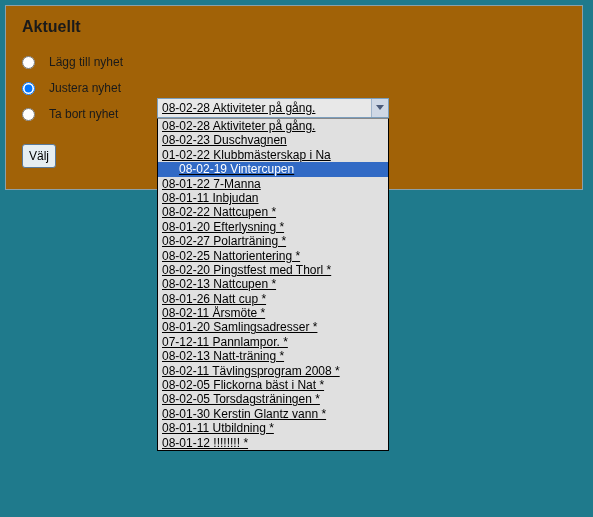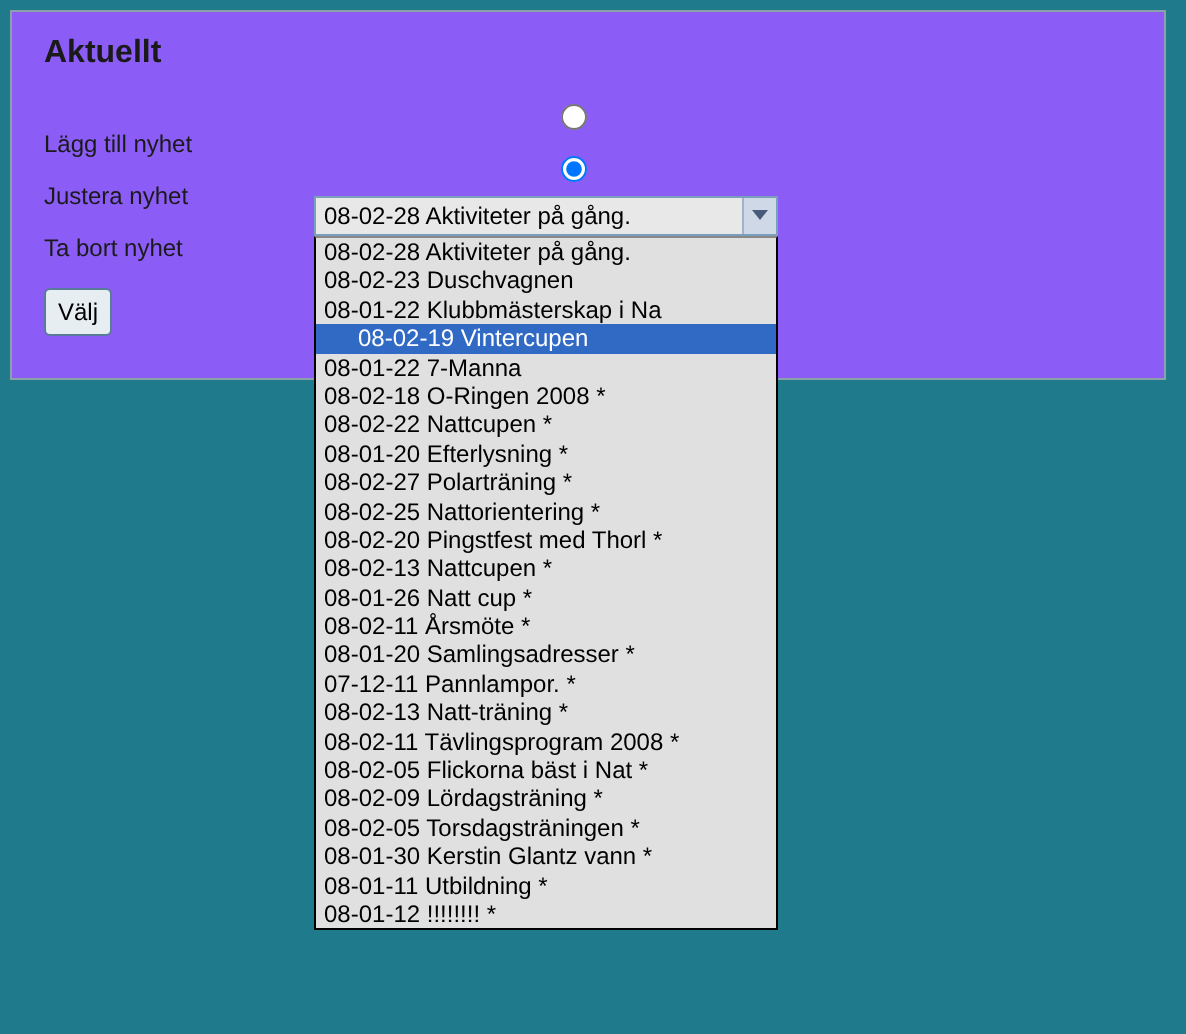--- a/index.html
+++ b/index.html
@@ -8,52 +8,53 @@
     padding: 0;
     background: #1f7a8c;
     font-family: Verdana, Geneva, sans-serif;
     font-size: 12px;
     width: 593px;
     height: 517px;
     overflow: hidden;
     position: relative;
   }
   .panel {
-    background: #8b5cf6;
+    background: #a16207;
     border: 1px solid #8ca0a8;
     margin: 5px 5px 0 5px;
     padding: 12px 16px 16px 16px;
     width: 578px;
     height: 185px;
   }
   .heading {
     font-size: 16px;
     font-weight: bold;
     color: #1a1a1a;
     margin-bottom: 16px;
   }
   .option-row {
     display: flex;
+    align-items: center;
     margin-bottom: 6px;
     height: 20px;
-    flex-direction: column;
   }
   .option-row input[type="radio"] {
     margin: 0 14px 0 0;
   }
   .option-row label {
     color: #1a1a1a;
     font-size: 12px;
   }
   .select-wrap {
     position: absolute;
     left: 157px;
     top: 98px;
     width: 232px;
     z-index: 10;
+    text-decoration: underline;
   }
   .select-closed {
     display: flex;
     align-items: center;
     justify-content: space-between;
     background: #e8e8e8;
     border: 1px solid #7b9ebd;
     height: 20px;
     padding: 0 0 0 4px;
     font-size: 12px;
@@ -133,36 +134,35 @@
     <span>08-02-28 Aktiviteter på gång.</span>
     <span class="arrow-btn">
       <svg width="8" height="6" viewBox="0 0 8 6">
           <polygon points="0,0 8,0 4,5" fill="#4a5a7a"></polygon>
         </svg>
     </span>
   </div>
   <div class="select-list" id="select-list">
       <div class="select-item">08-02-28 Aktiviteter på gång.</div>
       <div class="select-item">08-02-23 Duschvagnen</div>
-      <div class="select-item">08-01-22 Klubbmästerskap i Na</div>
+      <div class="select-item">01-02-22 Klubbmästerskap i Na</div>
       <div class="select-item selected">08-02-19 Vintercupen</div>
       <div class="select-item">08-01-22 7-Manna</div>
-      <div class="select-item">08-02-18 O-Ringen 2008 *</div>
+      <div class="select-item">08-01-11 Inbjudan</div>
       <div class="select-item">08-02-22 Nattcupen *</div>
       <div class="select-item">08-01-20 Efterlysning *</div>
       <div class="select-item">08-02-27 Polarträning *</div>
       <div class="select-item">08-02-25 Nattorientering *</div>
       <div class="select-item">08-02-20 Pingstfest med Thorl *</div>
       <div class="select-item">08-02-13 Nattcupen *</div>
       <div class="select-item">08-01-26 Natt cup *</div>
       <div class="select-item">08-02-11 Årsmöte *</div>
       <div class="select-item">08-01-20 Samlingsadresser *</div>
       <div class="select-item">07-12-11 Pannlampor. *</div>
       <div class="select-item">08-02-13 Natt-träning *</div>
       <div class="select-item">08-02-11 Tävlingsprogram 2008 *</div>
       <div class="select-item">08-02-05 Flickorna bäst i Nat *</div>
-      <div class="select-item">08-02-09 Lördagsträning *</div>
       <div class="select-item">08-02-05 Torsdagsträningen *</div>
       <div class="select-item">08-01-30 Kerstin Glantz vann *</div>
       <div class="select-item">08-01-11 Utbildning *</div>
       <div class="select-item">08-01-12 !!!!!!!! *</div>
     </div>
 </div>
 
 </body></html>

